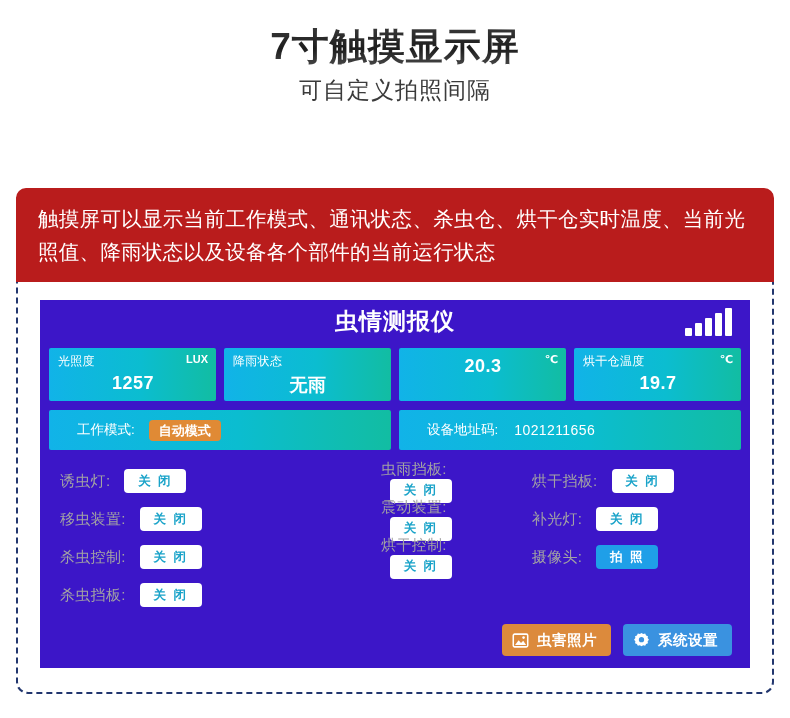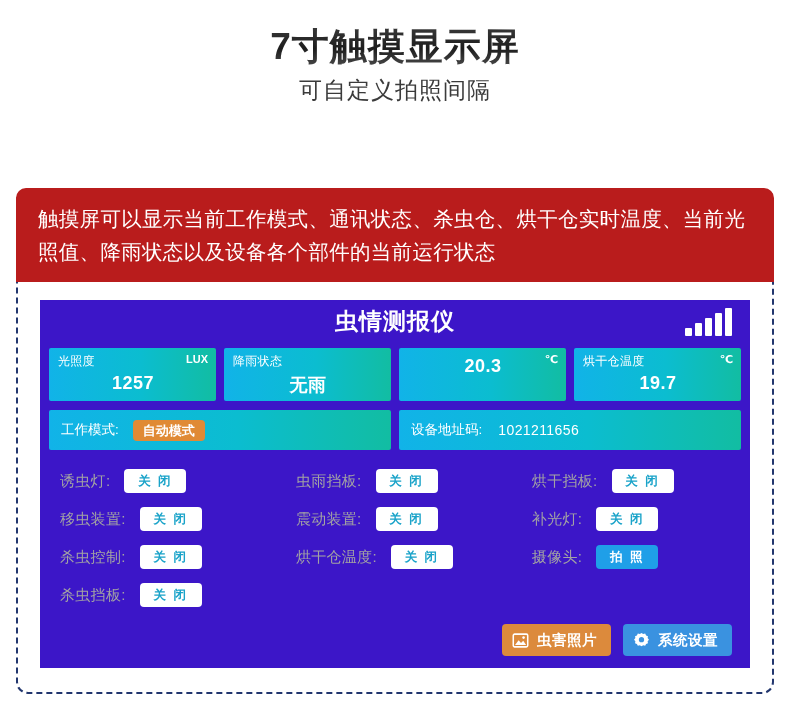--- a/index.html
+++ b/index.html
@@ -128,21 +128,21 @@
     gap: 8px;
     padding: 9px 9px 0 9px;
   }
   .modebox {
     flex: 1;
     height: 40px;
     background: linear-gradient(90deg, #11b3e8 0%, #0bbdd0 55%, #12bda2 100%);
     border-radius: 2px;
     display: flex;
     align-items: center;
-    padding-left: 12px;
+    padding-left: 28px;
     color: #ffffff;
     font-size: 13.5px;
   }
   .mode-badge {
     margin-left: 14px;
     background: #e08a35;
     color: #ffffff;
     font-size: 13px;
     font-weight: bold;
     padding: 4px 10px;
@@ -158,21 +158,21 @@
   .ctrl-row {
     display: flex;
     align-items: center;
     height: 38px;
   }
   .ctrl {
     display: flex;
     align-items: center;
   }
   .ctrl-c1 { width: 250px; }
-  .ctrl-c2 { width: 250px; }
+  .ctrl-c2 { width: 250px; flex-direction: column; }
   .ctrl-c3 { width: 210px; justify-content: flex-start; }
   .ctrl-label {
     color: #a3a3a3;
     font-size: 15px;
     letter-spacing: .3px;
     white-space: nowrap;
   }
   .ctrl-btn {
     margin-left: 14px;
     min-width: 62px;
@@ -307,21 +307,21 @@
           <button class="ctrl-btn">关 闭</button>
         </div>
       </div>
 
       <div class="ctrl-row">
         <div class="ctrl ctrl-c1">
           <span class="ctrl-label">杀虫控制:</span>
           <button class="ctrl-btn">关 闭</button>
         </div>
         <div class="ctrl ctrl-c2">
-          <span class="ctrl-label">烘干仓温度:</span>
+          <span class="ctrl-label">烘干控制:</span>
           <button class="ctrl-btn">关 闭</button>
         </div>
         <div class="ctrl ctrl-c3">
           <span class="ctrl-label">摄像头:</span>
           <button class="ctrl-btn accent">拍 照</button>
         </div>
       </div>
 
       <div class="ctrl-row">
         <div class="ctrl ctrl-c1">

